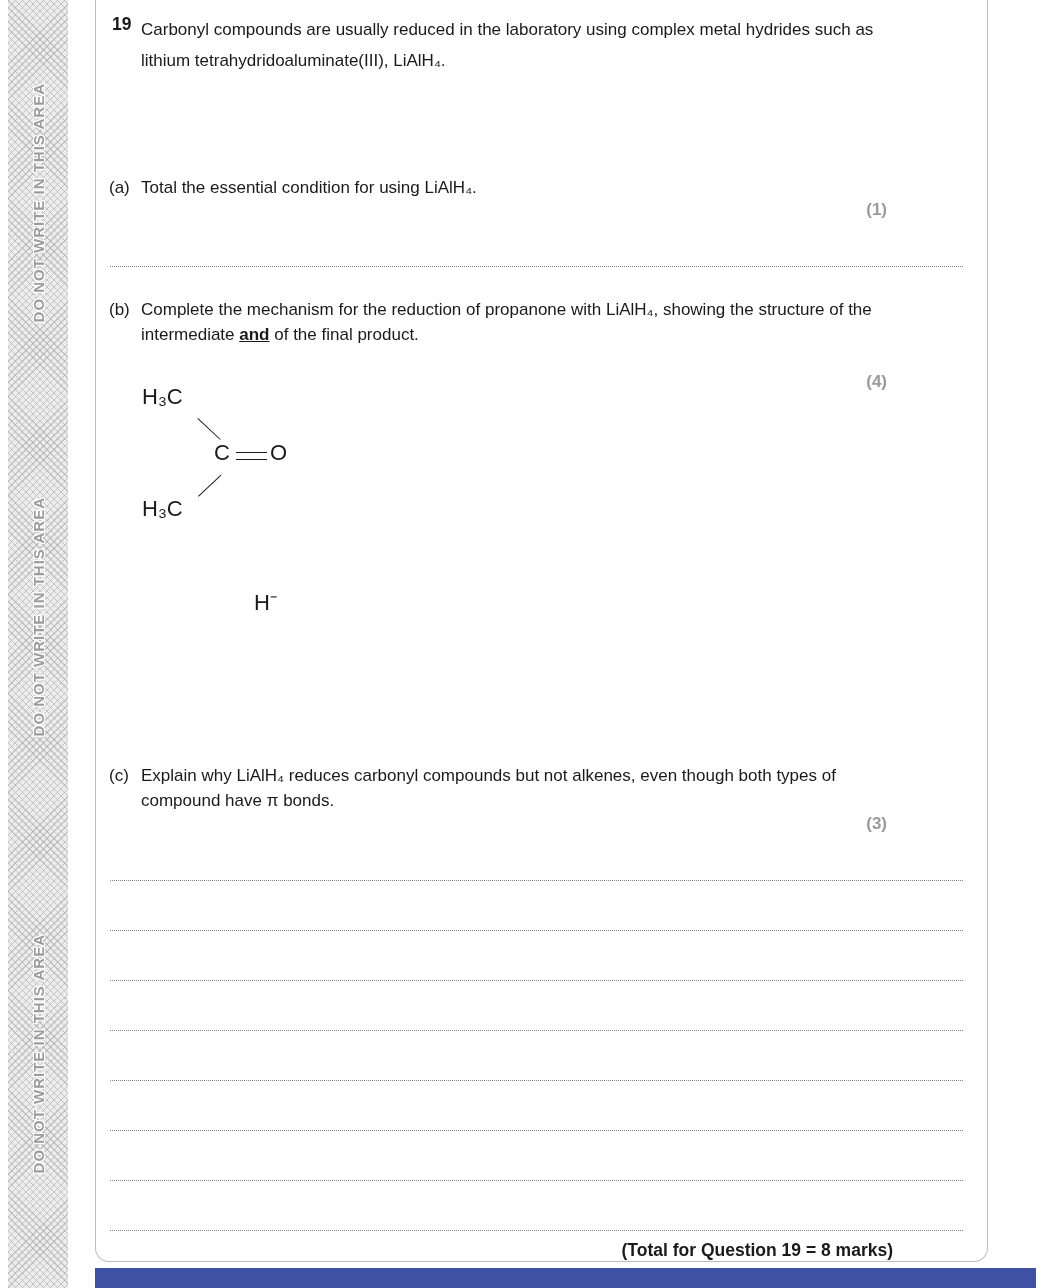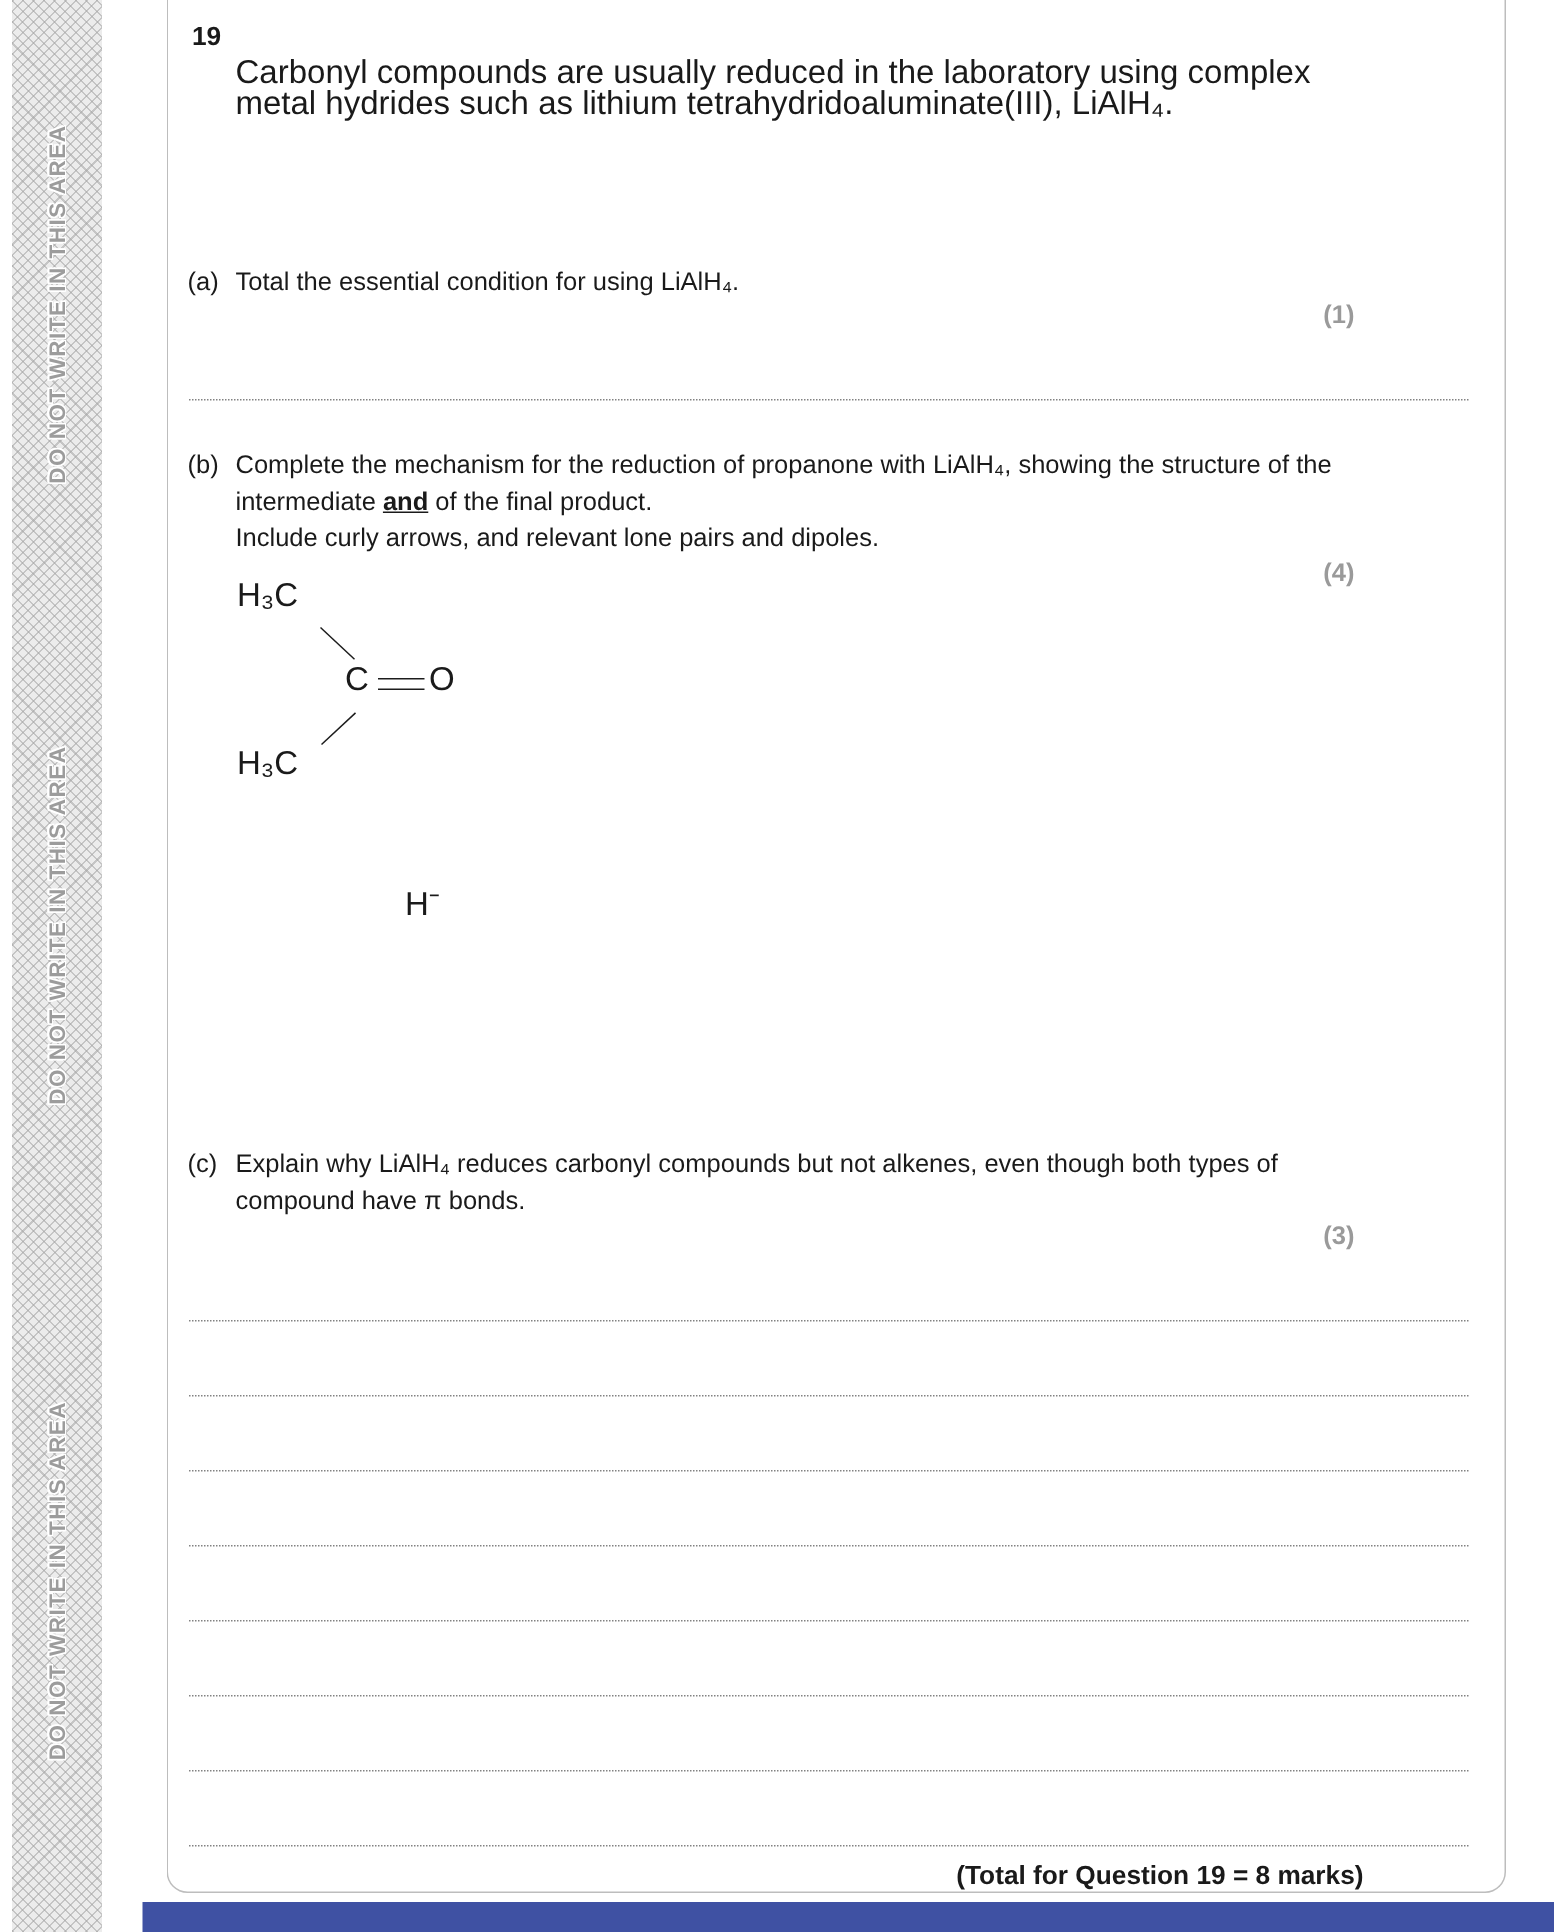--- a/index.html
+++ b/index.html
@@ -21,27 +21,27 @@
     font-size:15px; font-weight:bold; letter-spacing:1px; color:#9c9c9c; white-space:nowrap;
     text-shadow: 1px 0 0 #fff, -1px 0 0 #fff, 0 1px 0 #fff, 0 -1px 0 #fff,
                  1px 1px 0 #fff, -1px -1px 0 #fff, 1px -1px 0 #fff, -1px 1px 0 #fff;
   }
   .sl1 { top:70px;  height:266px; }
   .sl2 { top:486px; height:262px; }
   .sl3 { top:920px; height:268px; }
 
   
   .content-box {
-    position:absolute; left:111px; top:0; width:893px; height:1262px;
+    position:absolute; left:95px; top:0; width:893px; height:1262px;
     border:1.5px solid #bdbdbd; border-top:none; border-radius:0 0 14px 14px;
     background:#ffffff;
   }
 
   .q-num { position:absolute; left:16px; top:14px; font-size:17.5px; font-weight:bold; }
-  .intro { position:absolute; left:45px; top:14px; width:742px; font-size:22px; line-height:21px;margin-top:23px; }
+  .intro { position:absolute; left:45px; top:14px; width:742px; font-size:17px; line-height:31px; }
   .intro p { margin:0; }
 
   .part { position:absolute; left:45px; width:742px; font-size:17px; line-height:24.6px; }
   .part .plabel { position:absolute; left:-32px; top:0; }
   .part-a { top:176px; }
   .part-b { top:298px; }
   .part-c { top:764px; }
   .part p { margin:0; }
   .bold { font-weight:bold;text-decoration:underline; }
 
@@ -99,21 +99,20 @@
     <div class="part part-a">
       <span class="plabel">(a)</span>
       <p>Total the essential condition for using LiAlH₄.</p>
     </div>
     <div class="marks marks-a">(1)</div>
     <div class="ans-line" style="top:266px"></div>
 
     <div class="part part-b">
       <span class="plabel">(b)</span>
       <p><span>Complete the mechanism for the reduction of propanone with LiAlH₄, showing the structure of the intermediate </span><span class="bold">and</span><span> of the final product.</span></p>
-      <p>Include curly arrows, and relevant lone pairs and dipoles.</p>
     </div>
     <div class="marks marks-b">(4)</div>
 
     <div class="structure">
       <span class="m-top">H₃C</span>
       <div class="bond b1"></div>
       <span class="c-atm">C</span>
       <div class="db db1"></div>
       <div class="db db2"></div>
       <span class="o-atm">O</span>

